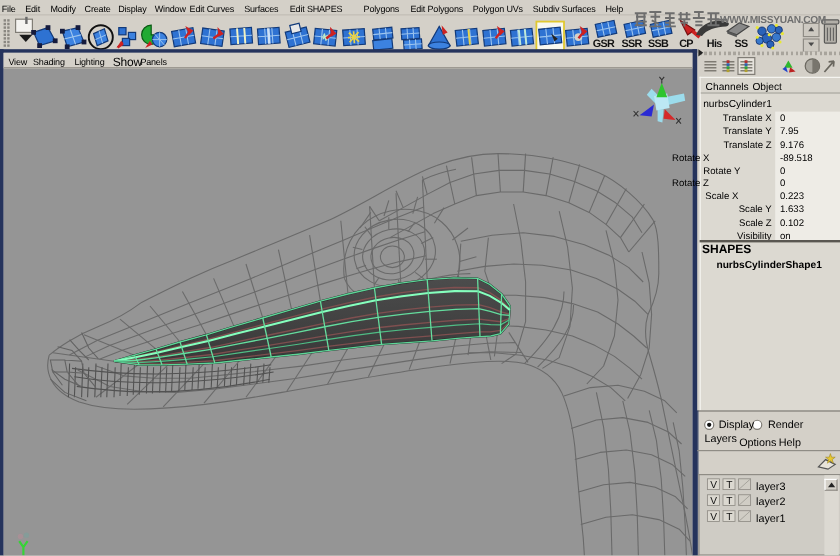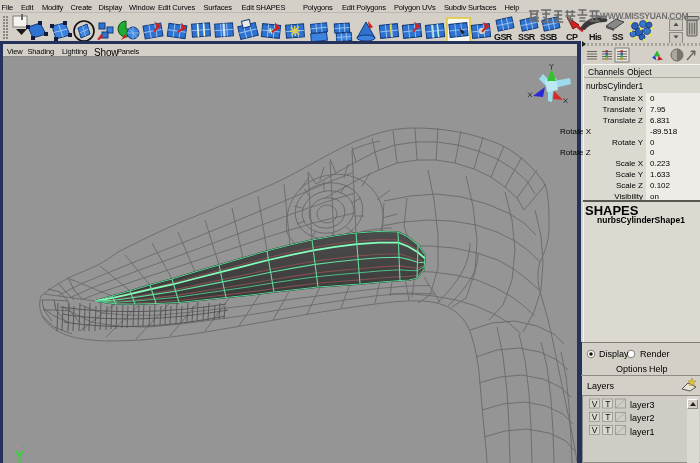--- a/index.html
+++ b/index.html
@@ -462,48 +462,48 @@
 <div class="abs" style="left:584px;top:65px;width:116px;height:13px;background:#d9d6ce;border-bottom:1px solid #aaa79f"></div>
 <span class="t" style="left:588px;top:67px;font-size:8.5px">Channels</span>
 <span class="t" style="left:627px;top:67px;font-size:8.5px">Object</span>
 <span class="t" style="left:586px;top:81px;font-size:8.5px;font-weight:normal">nurbsCylinder1</span>
 <div class="abs" style="left:646px;top:93px;width:54px;height:107px;background:#eeece6"></div>
 <span class="t" style="left:560px;top:94.4px;width:83px;font-size:8px;text-align:right">Translate X</span>
 <span class="t" style="left:650px;top:94.4px;font-size:8px">0</span>
 <span class="t" style="left:560px;top:105.2px;width:83px;font-size:8px;text-align:right">Translate Y</span>
 <span class="t" style="left:650px;top:105.2px;font-size:8px">7.95</span>
 <span class="t" style="left:560px;top:116.0px;width:83px;font-size:8px;text-align:right">Translate Z</span>
-<span class="t" style="left:650px;top:116.0px;font-size:8px">6.831</span>
+<span class="t" style="left:650px;top:116.0px;font-size:8px">9.176</span>
 <span class="t" style="left:560px;top:126.8px;width:83px;font-size:8px;text-align:left">Rotate X</span>
 <span class="t" style="left:650px;top:126.8px;font-size:8px">-89.518</span>
-<span class="t" style="left:560px;top:137.6px;width:83px;font-size:8px;text-align:right">Rotate Y</span>
+<span class="t" style="left:560px;top:137.6px;width:83px;font-size:8px;text-align:center">Rotate Y</span>
 <span class="t" style="left:650px;top:137.6px;font-size:8px">0</span>
 <span class="t" style="left:560px;top:148.4px;width:83px;font-size:8px;text-align:left">Rotate Z</span>
 <span class="t" style="left:650px;top:148.4px;font-size:8px">0</span>
-<span class="t" style="left:560px;top:159.2px;width:83px;font-size:8px;text-align:right">Scale X</span>
+<span class="t" style="left:560px;top:159.2px;width:83px;font-size:8px;text-align:center">Scale X</span>
 <span class="t" style="left:650px;top:159.2px;font-size:8px">0.223</span>
 <span class="t" style="left:560px;top:170.0px;width:83px;font-size:8px;text-align:right">Scale Y</span>
 <span class="t" style="left:650px;top:170.0px;font-size:8px">1.633</span>
 <span class="t" style="left:560px;top:180.8px;width:83px;font-size:8px;text-align:right">Scale Z</span>
 <span class="t" style="left:650px;top:180.8px;font-size:8px">0.102</span>
 <span class="t" style="left:560px;top:191.6px;width:83px;font-size:8px;text-align:right">Visibility</span>
 <span class="t" style="left:650px;top:191.6px;font-size:8px">on</span>
 <div class="abs" style="left:583px;top:200px;width:117px;height:1.5px;background:#5a5751"></div>
-<span class="t" style="left:585px;top:203px;font-size:13px;font-weight:bold">SHAPES</span>
+<span class="t" style="left:585px;top:203px;font-size:10px;font-weight:bold">SHAPES</span>
 <span class="t" style="left:597px;top:214.5px;font-size:8.5px;font-weight:bold">nurbsCylinderShape1</span>
 <div class="abs" style="left:581px;top:342px;width:119px;height:121px;background:#d4d0c8;border-top:1px solid #807d76"></div>
 <div class="abs" style="left:581px;top:342px;width:1px;height:121px;background:#25335c"></div>
 <svg class="abs" style="left:585px;top:348px" width="112" height="12" viewBox="0 0 112 12">
     <circle cx="6" cy="6" r="3.8" fill="#fff" stroke="#807d76"></circle>
     <circle cx="6" cy="6" r="1.8" fill="#111"></circle>
     <circle cx="46" cy="6" r="3.8" fill="#fff" stroke="#807d76"></circle>
   </svg>
 <span class="t" style="left:599px;top:349px;font-size:9px">Display</span>
 <span class="t" style="left:640px;top:349px;font-size:9px">Render</span>
-<span class="t" style="left:587px;top:381px;font-size:9px">Layers</span>
+<span class="t" style="left:587px;top:360px;font-size:9px">Layers</span>
 <span class="t" style="left:616px;top:364px;font-size:9px">Options</span>
 <span class="t" style="left:649px;top:364px;font-size:9px">Help</span>
 <div class="abs" style="left:581px;top:375px;width:119px;height:1px;background:#8f8c85"></div>
 <svg class="abs" style="left:680px;top:376px" width="18" height="16" viewBox="0 0 18 16">
     <path d="M2,13 L8,7 L16,11 L10,15 Z" fill="#e8e4da" stroke="#555"></path>
     <path d="M12,2 L13,5 L16,5 L13.5,7 L14.5,10 L12,8 L9.5,10 L10.5,7 L8,5 L11,5 Z" fill="#e8c830" stroke="#a08820" stroke-width="0.5"></path>
   </svg>
 <div class="abs" style="left:582px;top:395px;width:118px;height:68px;background:#cfccc5;border:1px solid #8f8c85;border-right:none"></div>
 <svg class="abs" style="left:582px;top:395px" width="118" height="68" viewBox="0 0 118 68">
     <rect x="7.5" y="4.0" width="10" height="9" fill="#dbd8d0" stroke="#8f8c85" stroke-width="0.7"></rect>

